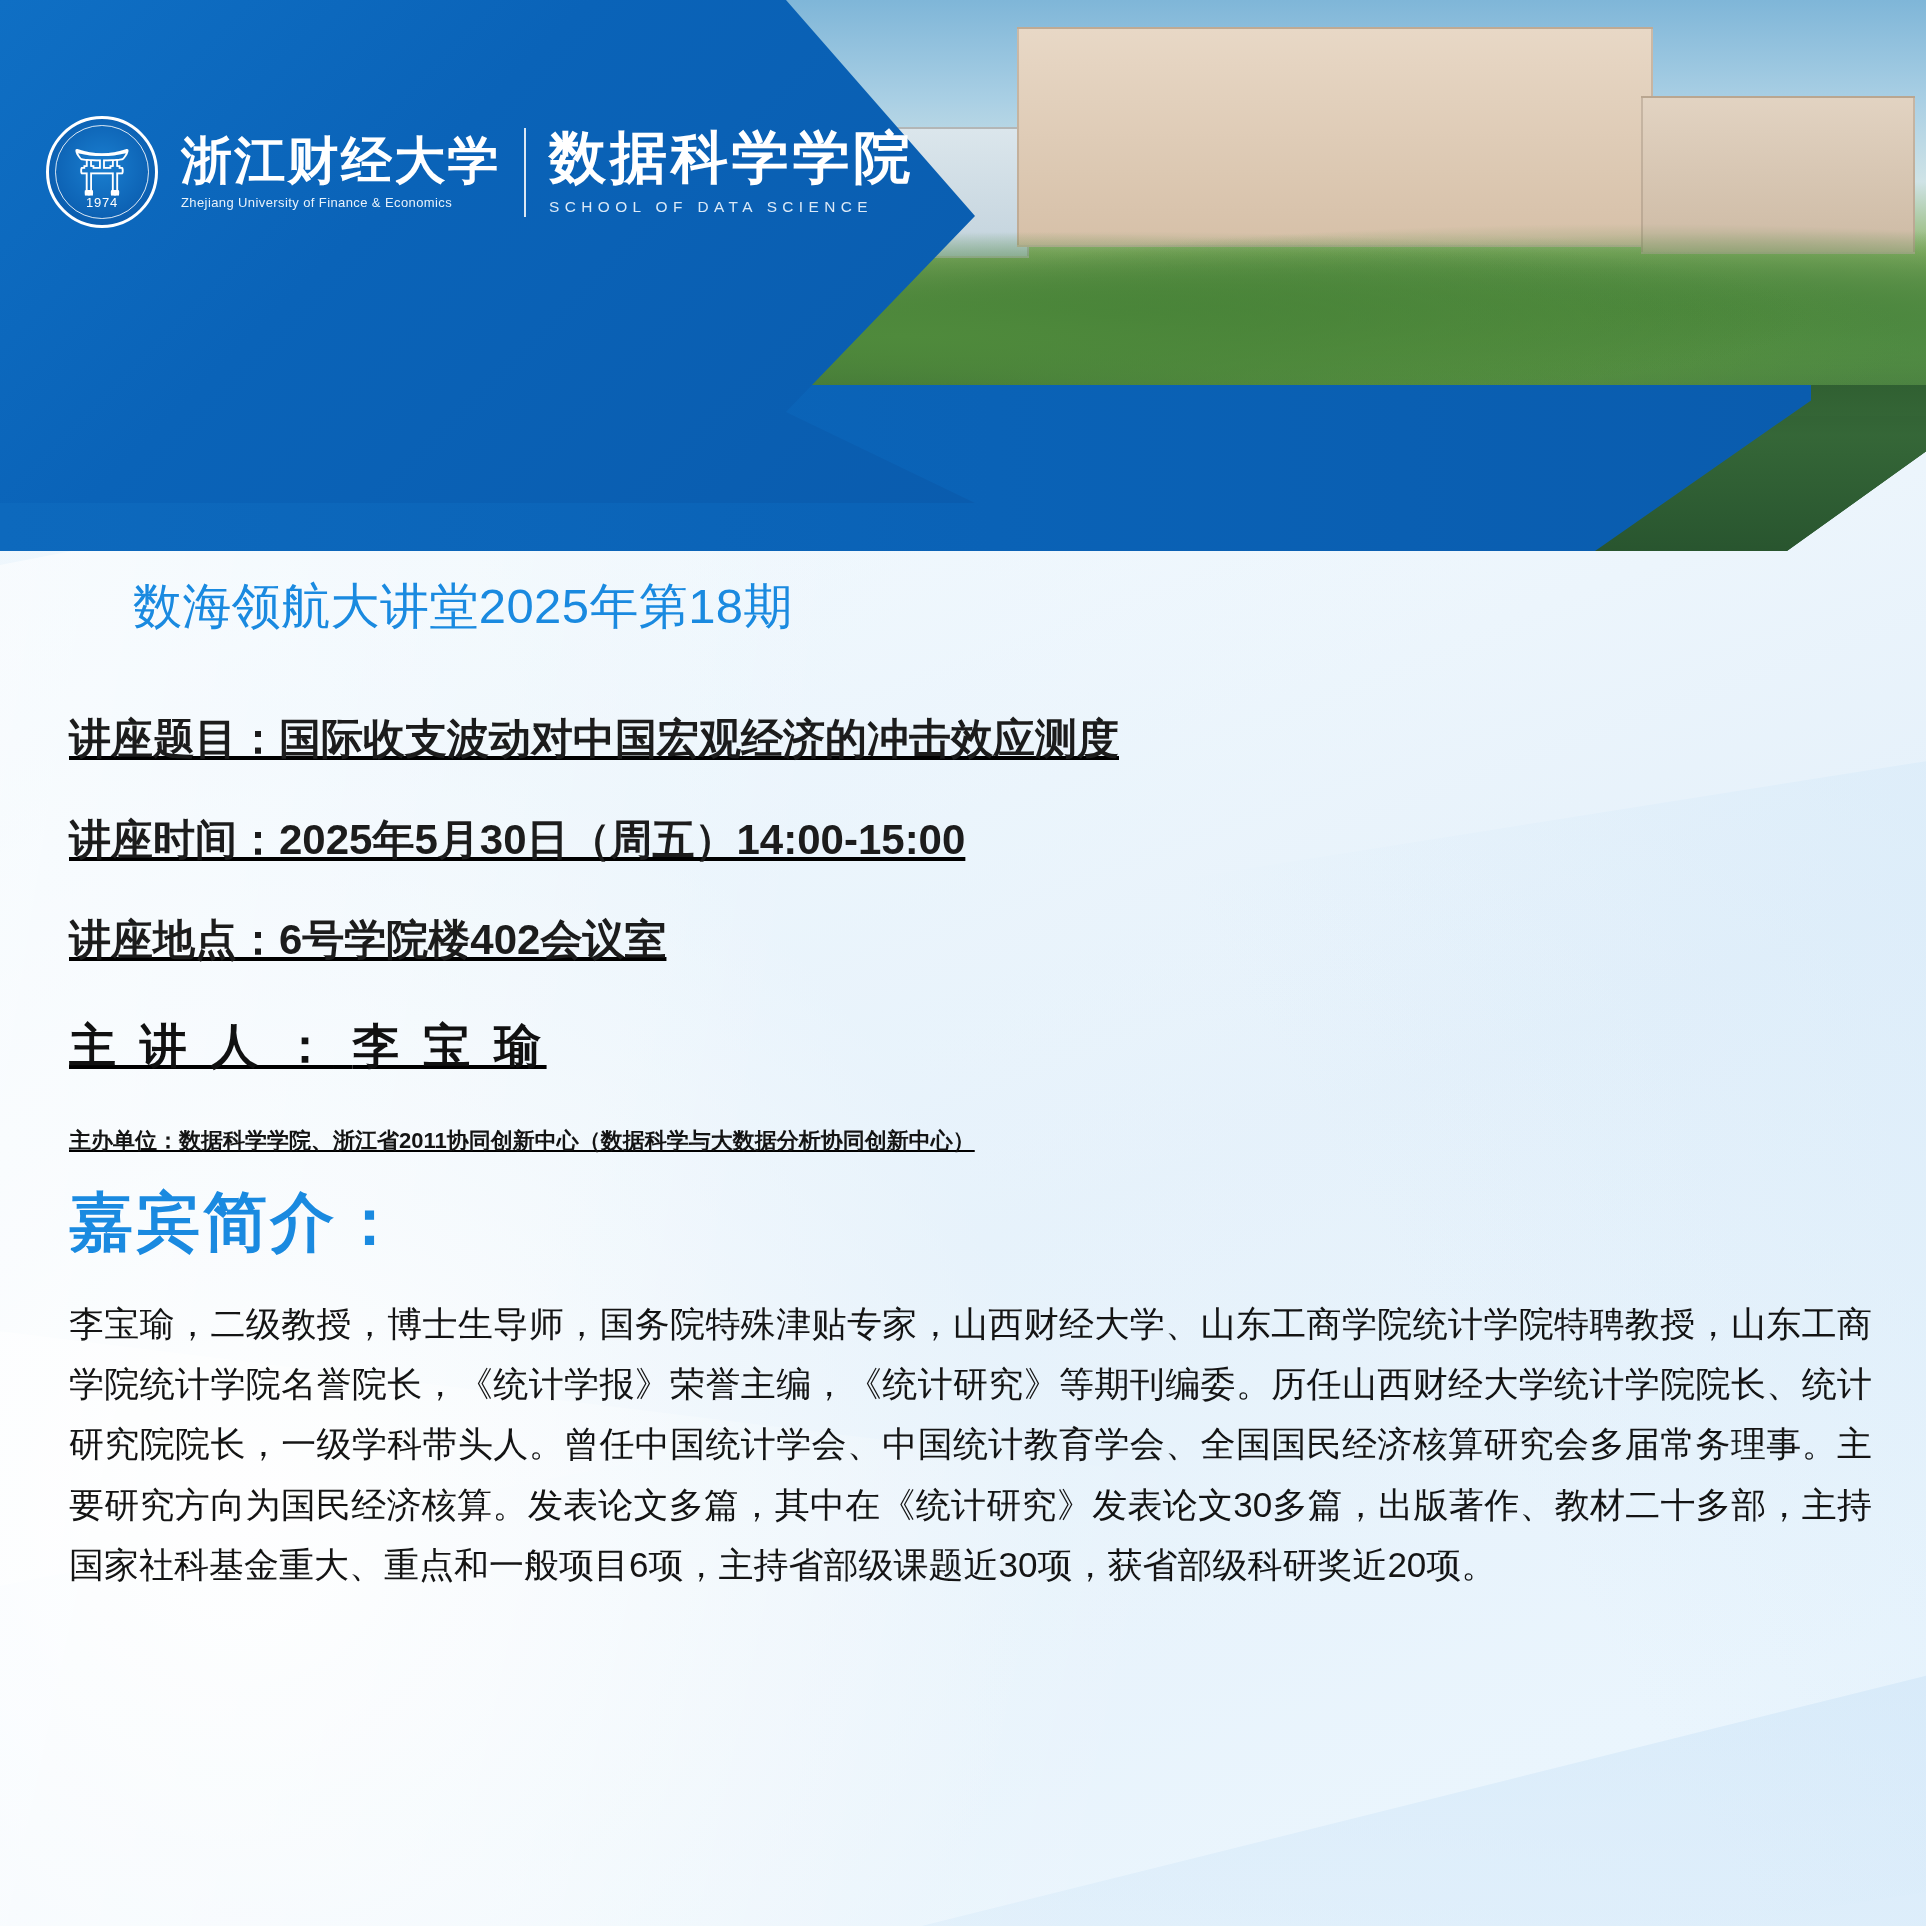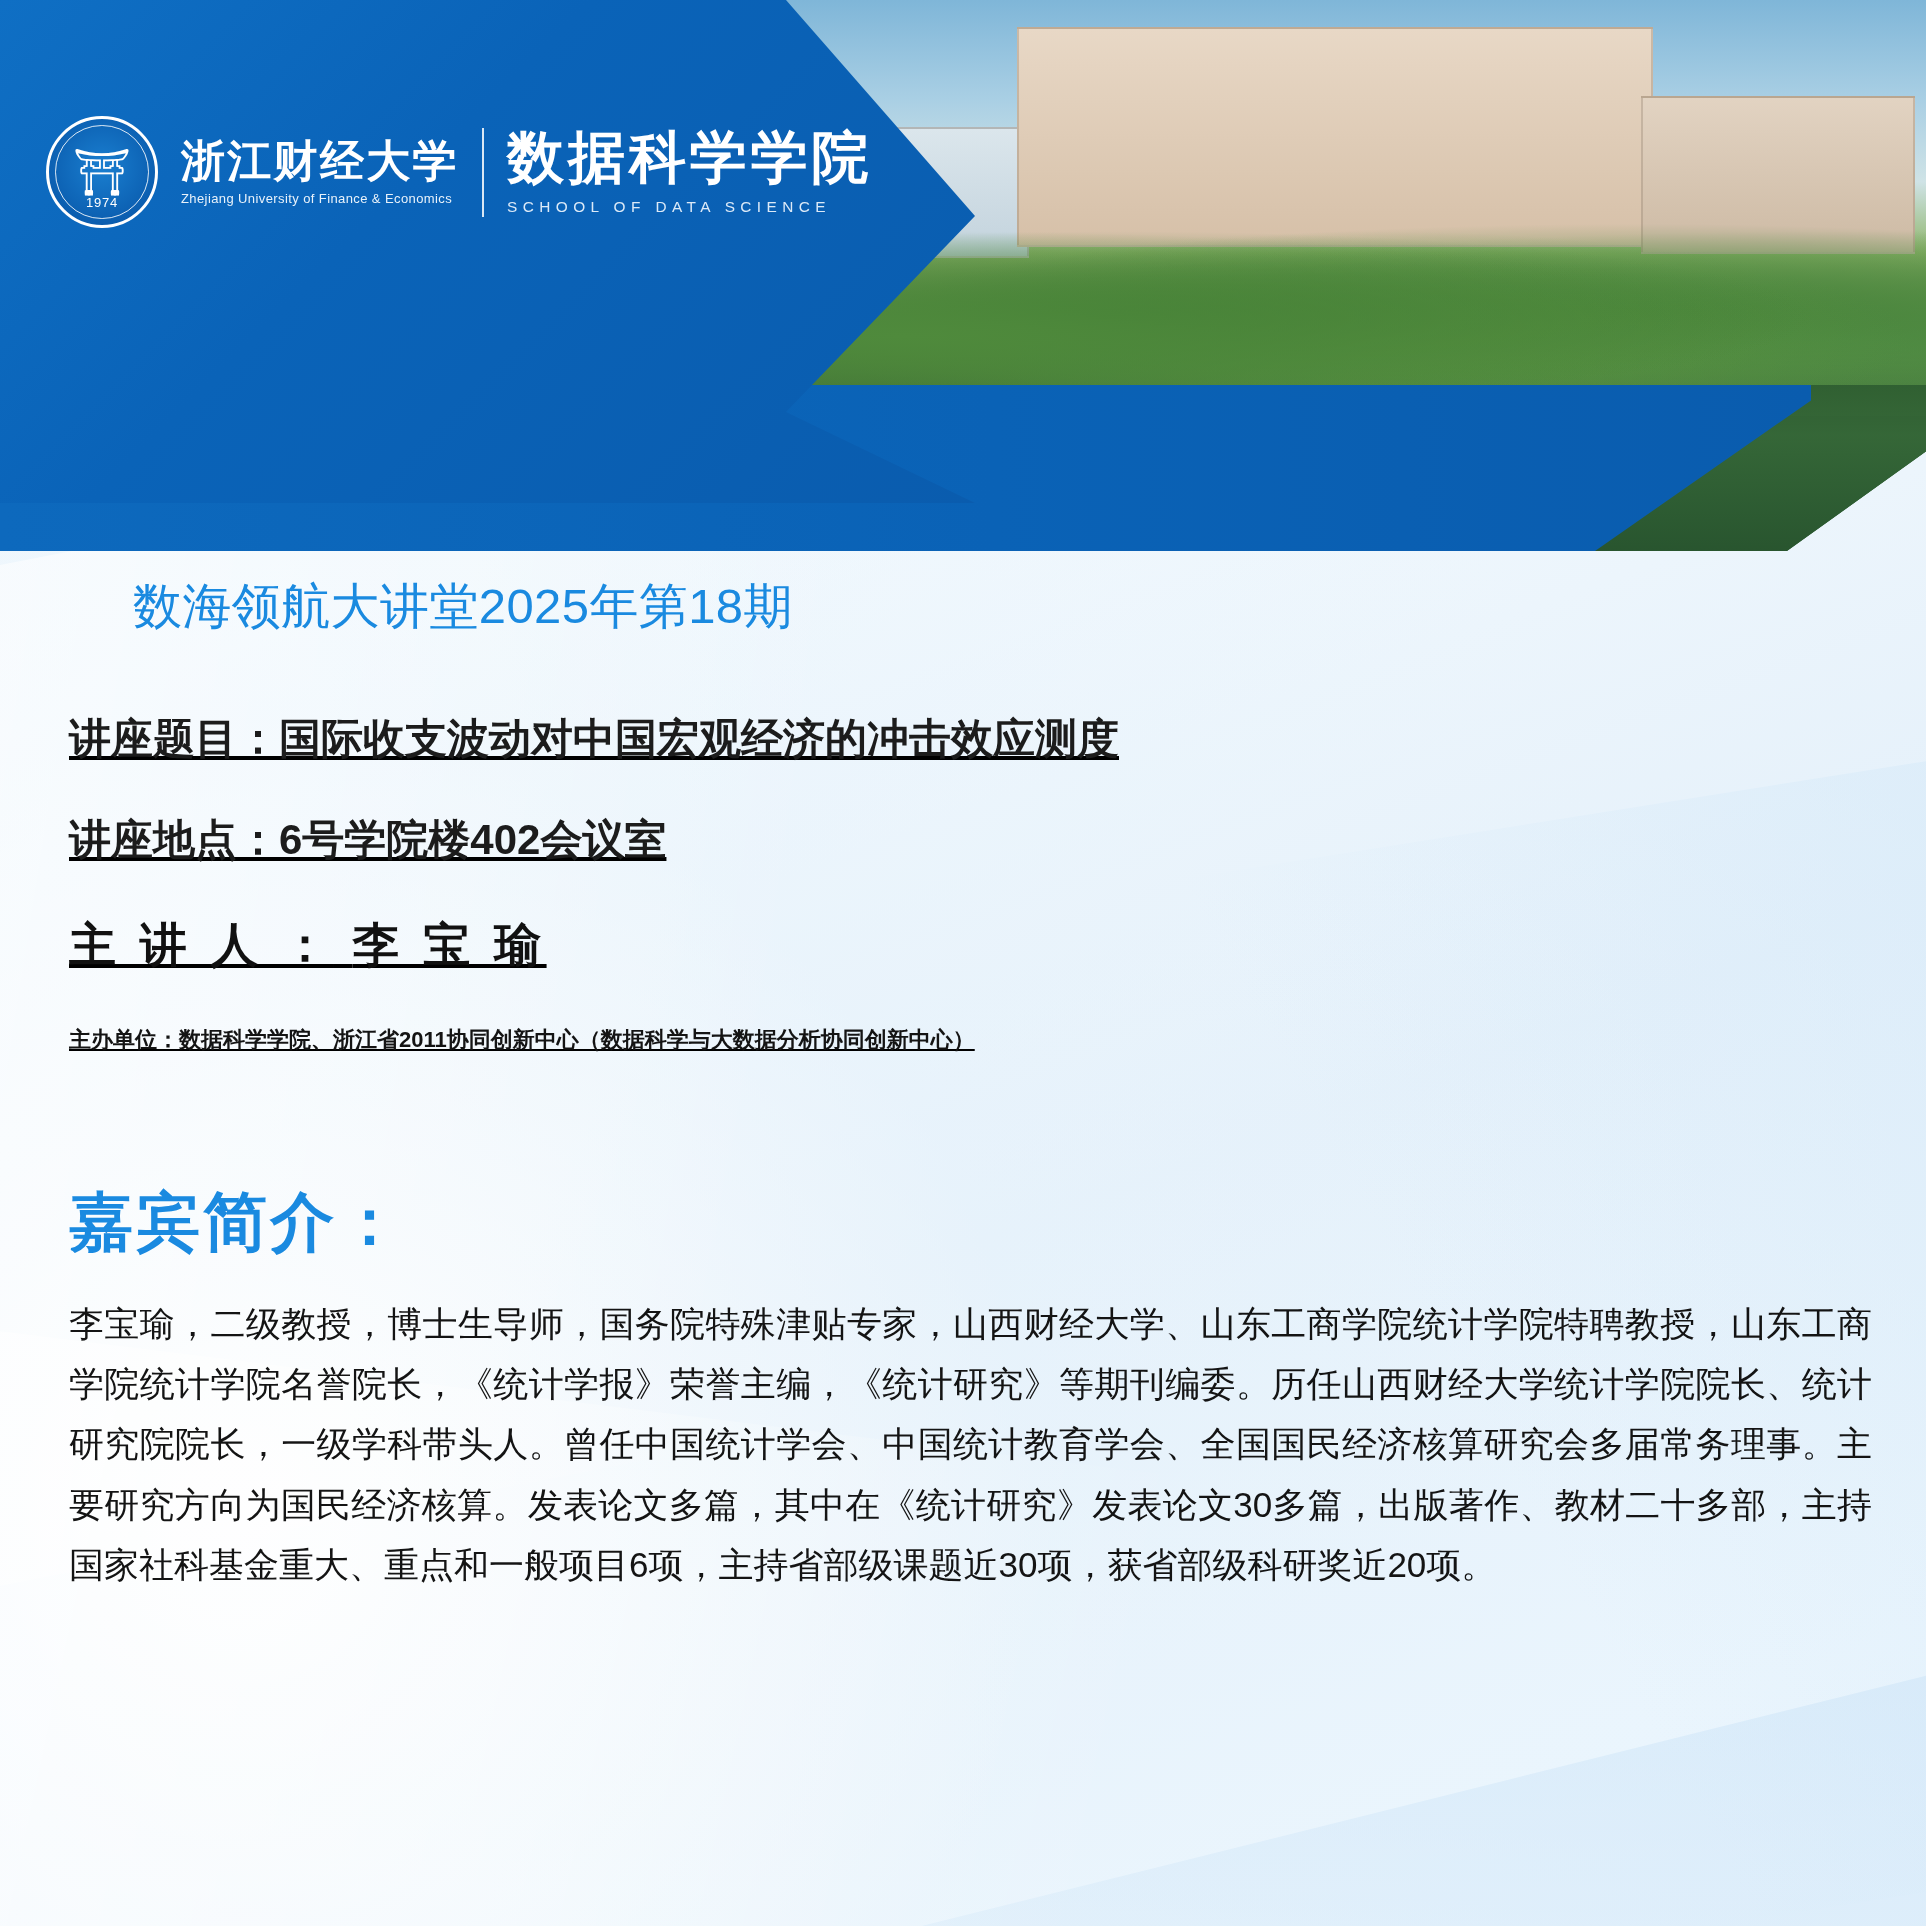--- a/index.html
+++ b/index.html
@@ -168,21 +168,21 @@
     position: absolute;
     bottom: 15.4px;
     width: 100%;
     text-align: center;
     color: #ffffff;
     font-size: 13px;
     letter-spacing: 0.8px;
   }
   .logo-cn {
     color: #ffffff;
-    font-size: 44px;
+    font-size: 51px;
     font-weight: 700;
     letter-spacing: 2.3px;
     font-family: "DejaVu Serif", "Liberation Serif", serif;
     line-height: 1.05;
     white-space: nowrap;
   }
   .logo-en {
     color: #e8f2fb;
     font-size: 13px;
     letter-spacing: 0.4px;
@@ -331,20 +331,23 @@
   <div class="content">
 
     <h1 class="title">数海领航大讲堂2025年第18期</h1>
 
     <div class="info">
 
       <div class="info-line">
         <span class="label">讲座题目：</span><span class="value">国际收支波动对中国宏观经济的冲击效应测度</span>
       </div>
 
+      <div class="info-line">
+        <span class="label">讲座时间：</span><span class="value">2025年5月30日（周五）14:00-15:00</span>
+      </div>
 
       <div class="info-line">
         <span class="label">讲座地点：</span><span class="value">6号学院楼402会议室</span>
       </div>
 
       <div class="speaker-line">
         <span>主 讲 人 ：</span>
         <span>李 宝 瑜</span>
       </div>
 

